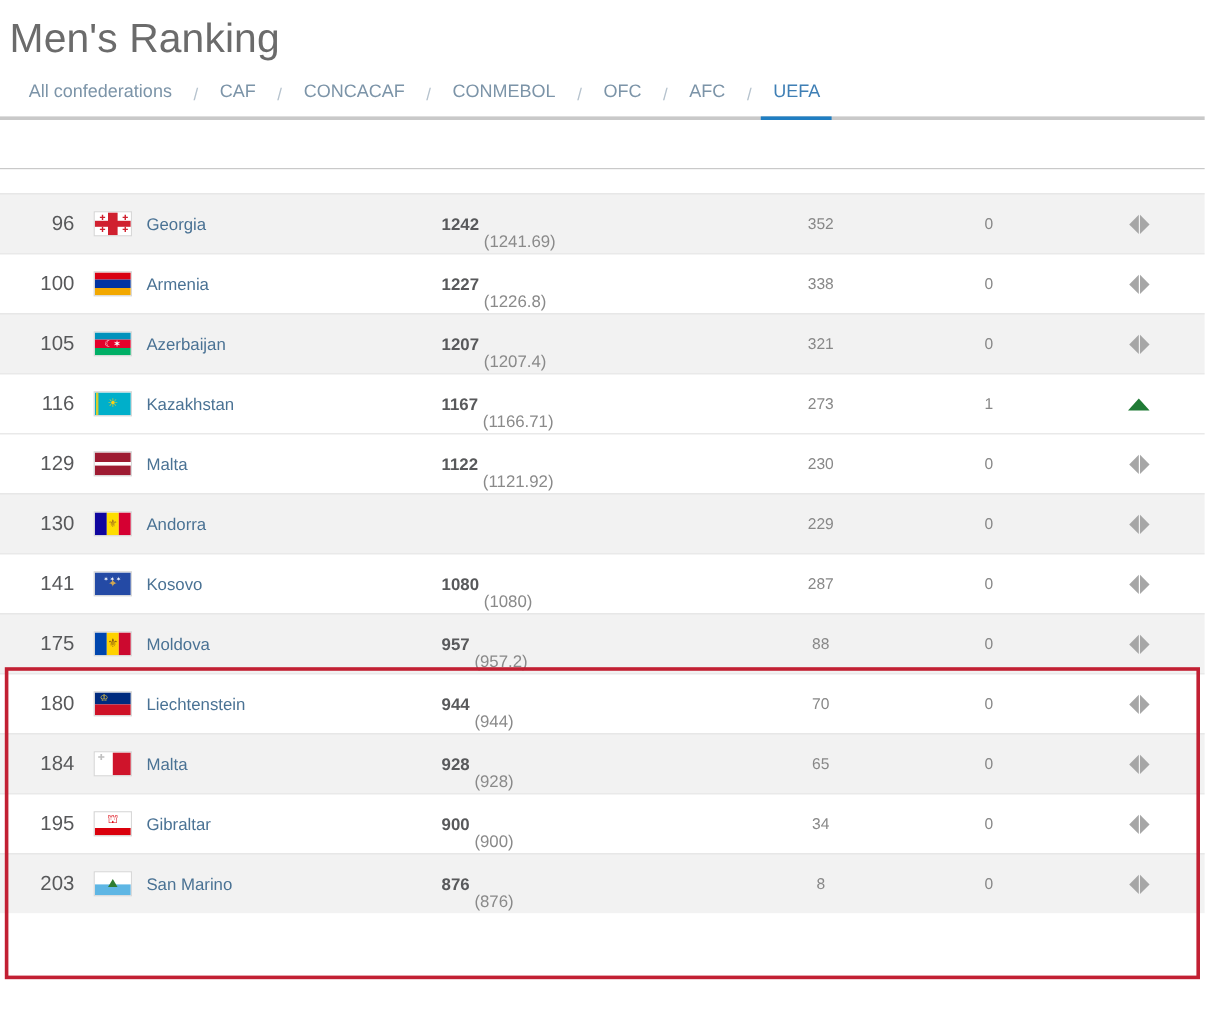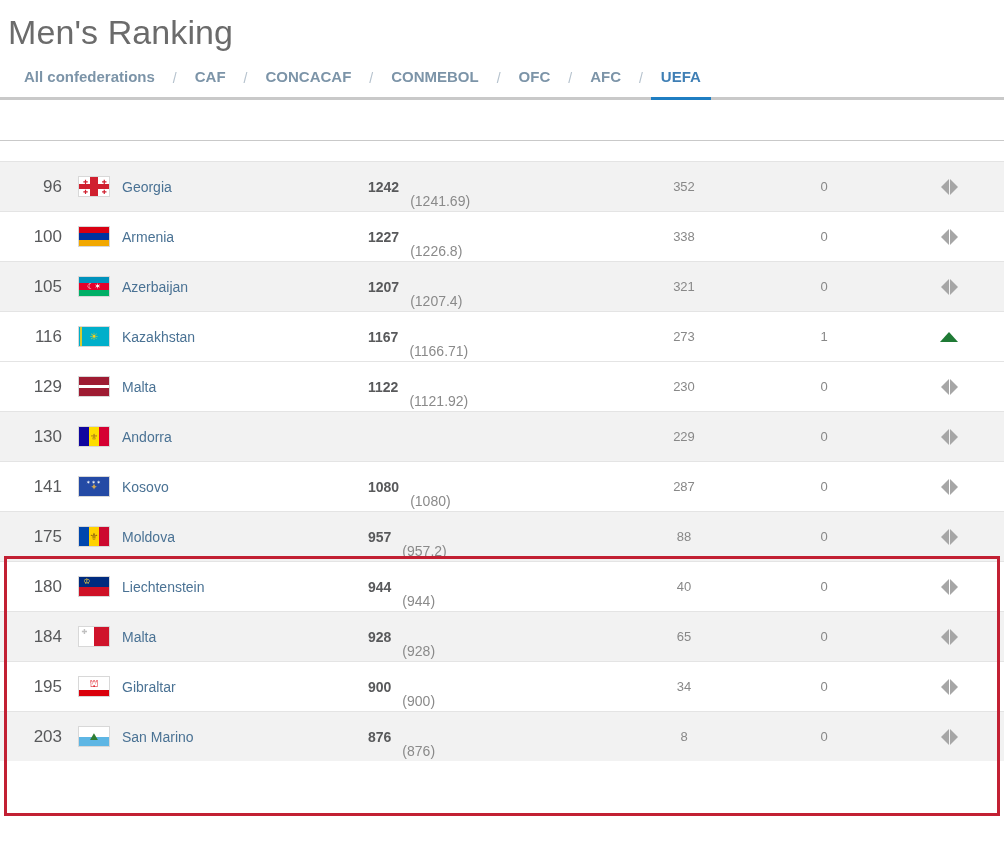--- a/index.html
+++ b/index.html
@@ -39,21 +39,20 @@
   .conf-tab {
     font-size: 15px;
     color: #7c94a8;
     padding: 0 16px;
     line-height: 42px;
     height: 44px;
     white-space: nowrap;
     cursor: pointer;
     position: relative;
     z-index: 2;
-    font-weight: bold;
   }
   .conf-tab.active {
     color: #3f7fb5;
   }
   .conf-tab.active::after {
     content: "";
     position: absolute;
     left: 6px; right: 6px; bottom: 0;
     height: 3px;
     background: #1f7ec2;
@@ -108,21 +107,20 @@
     padding-left: 6px;
     cursor: pointer;
   }
   .c-points {
     width: 300px;
     justify-content: flex-start;
     padding-left: 54px;
     font-size: 14px;
     color: #6d6e71;
     white-space: nowrap;
-    gap: 7px;
   }
   .c-points b { font-weight: bold; color: #58595b; font-size: 14px; }
   .c-points span.prev { color: #8a8a8a; margin-left: 4px; margin-top: 29px; }
   .c-prev {
     width: 140px;
     justify-content: center;
     font-size: 13px;
     color: #888;
   }
   .c-delta {
@@ -408,21 +406,21 @@
             <div class="hb" style="top:0;height:50%;background:#002b7f;"></div>
             <div class="hb" style="top:50%;height:50%;background:#ce1126;"></div>
             <span style="position:absolute;left:14%;top:7%;color:#ffd83d;font-size:8px;line-height:1;">♔</span>
           </span>
         </div>
         <div class="cell c-name">Liechtenstein</div>
         <div class="cell c-points">
           <b>944</b>
           <span class="prev">(944)</span>
         </div>
-        <div class="cell c-prev">40</div>
+        <div class="cell c-prev">70</div>
         <div class="cell c-delta">0</div>
         <div class="cell c-arrow">
           <span class="arrow-same">
             <span class="lt"></span>
             <span class="rt"></span>
           </span>
         </div>
       </div>
       <div class="row alt">
         <div class="cell c-rank">184</div>

